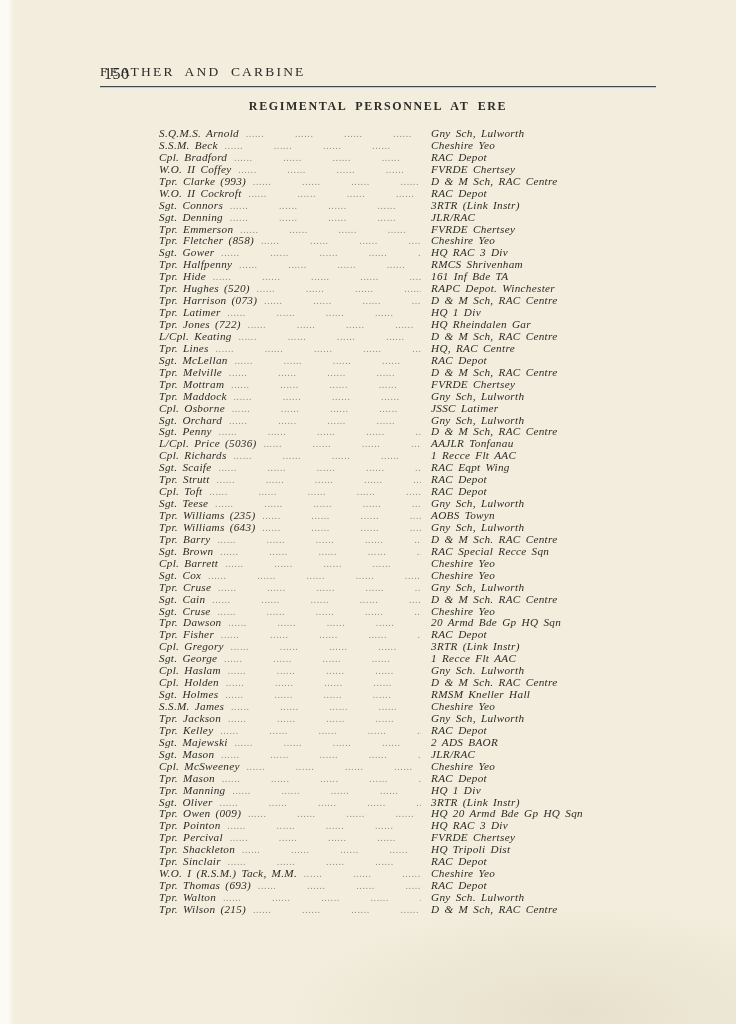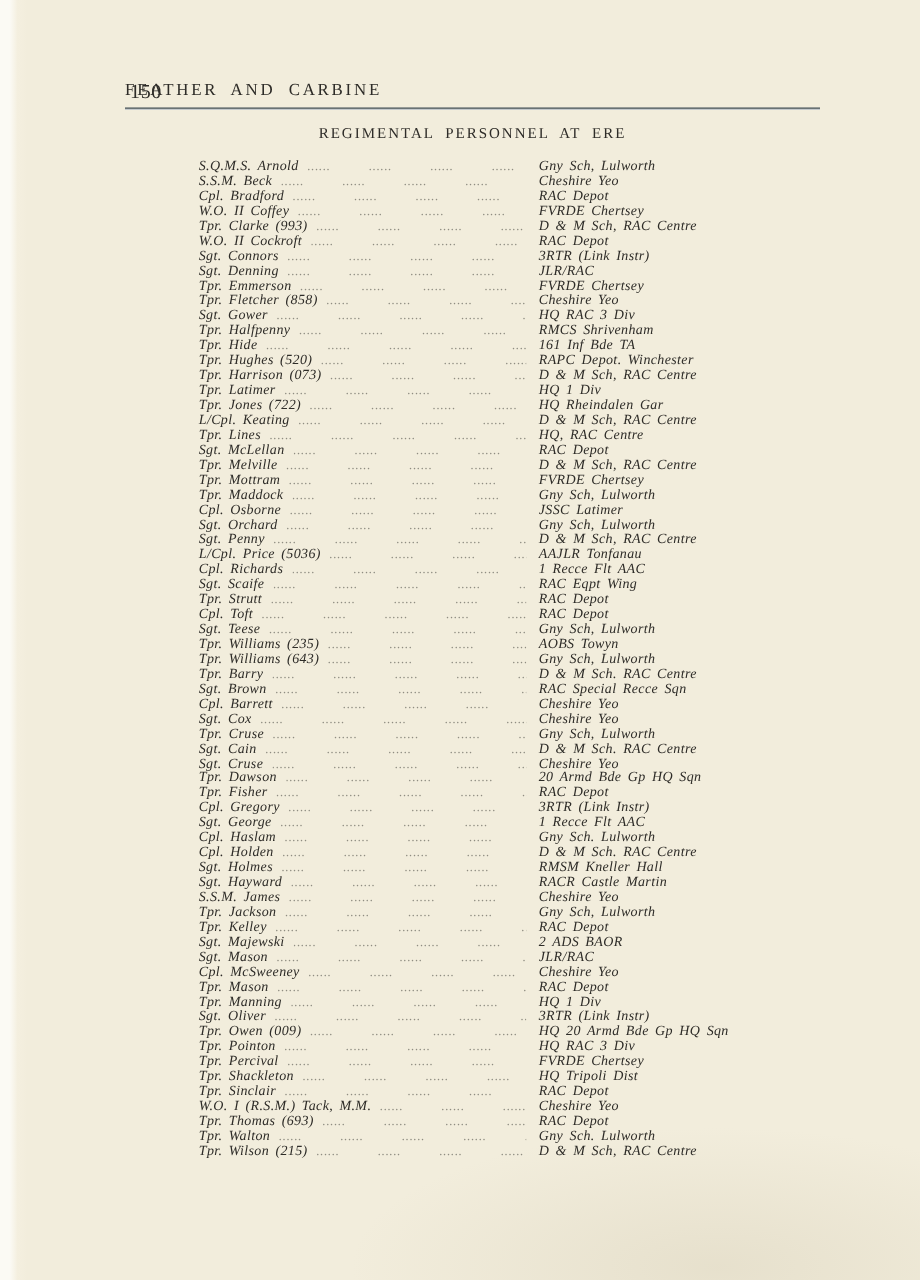--- a/index.html
+++ b/index.html
@@ -25,21 +25,21 @@
     font-size:13.5px;letter-spacing:2.2px;word-spacing:5px;
   }
   .header-rule{
     position:absolute;left:100px;top:86px;width:556px;height:0;
     border-top:1.7px solid #3d4a52;
     box-shadow:0 1px 0 rgba(90,120,170,.30);
   }
   
   .section-title{
     position:absolute;left:100px;top:99px;width:556px;
-    text-align:center;font-weight:normal;font-size:12px;
+    text-align:center;font-weight:bold;font-size:12px;
     letter-spacing:1.6px;word-spacing:4px;
   }
   
   .personnel-list{
     position:absolute;left:159px;top:128px;width:498px;font-style:italic;
   }
   .row{
     display:flex;align-items:baseline;
     height:11.95px;font-size:11.2px;line-height:11.95px;
     letter-spacing:.3px;word-spacing:2px;white-space:nowrap;
@@ -297,25 +297,20 @@
         <span class="nm">Cpl. Holden</span>
         <span class="leader"></span>
         <span class="post">D &amp; M Sch. RAC Centre</span>
       </div>
       <div class="row">
         <span class="nm">Sgt. Holmes</span>
         <span class="leader"></span>
         <span class="post">RMSM Kneller Hall</span>
       </div>
       <div class="row">
-        <span class="nm">Sgt. Hayward</span>
-        <span class="leader"></span>
-        <span class="post">RACR Castle Martin</span>
-      </div>
-      <div class="row">
         <span class="nm">S.S.M. James</span>
         <span class="leader"></span>
         <span class="post">Cheshire Yeo</span>
       </div>
       <div class="row">
         <span class="nm">Tpr. Jackson</span>
         <span class="leader"></span>
         <span class="post">Gny Sch, Lulworth</span>
       </div>
       <div class="row">

